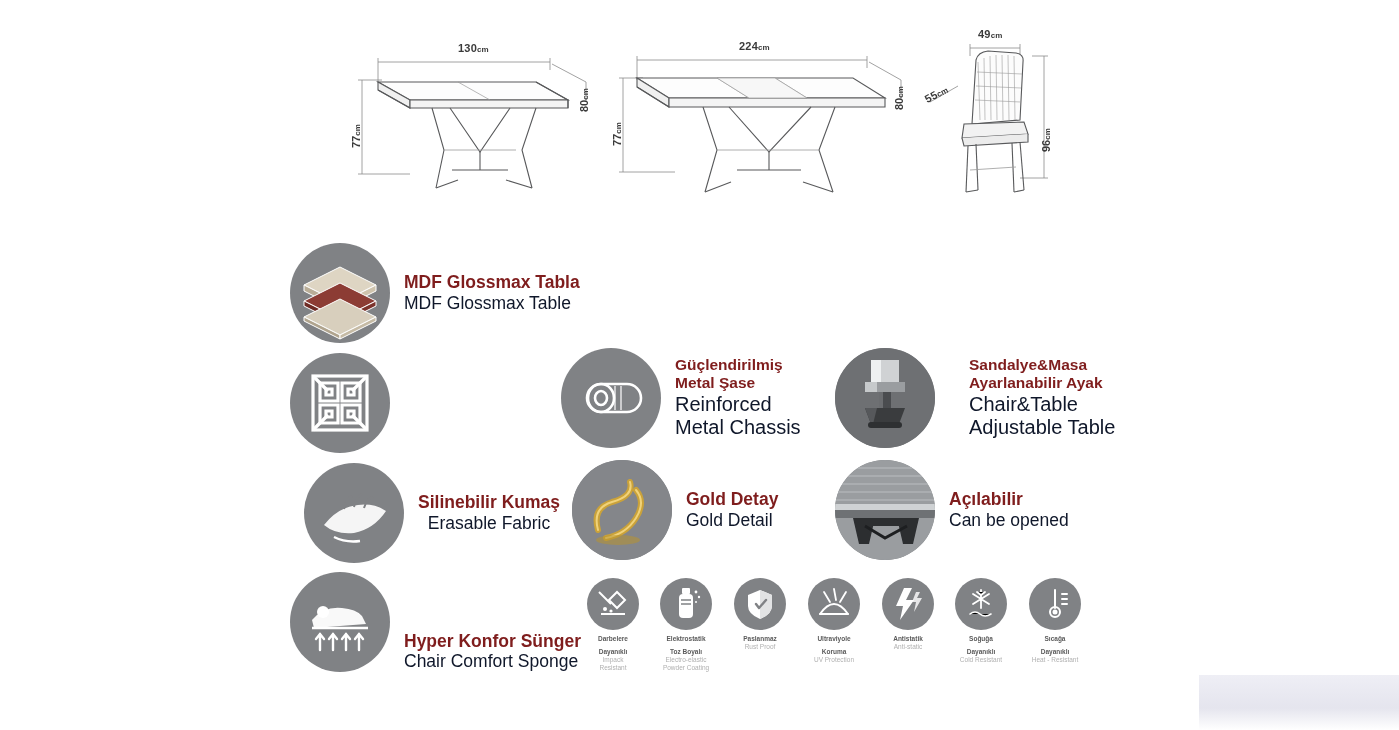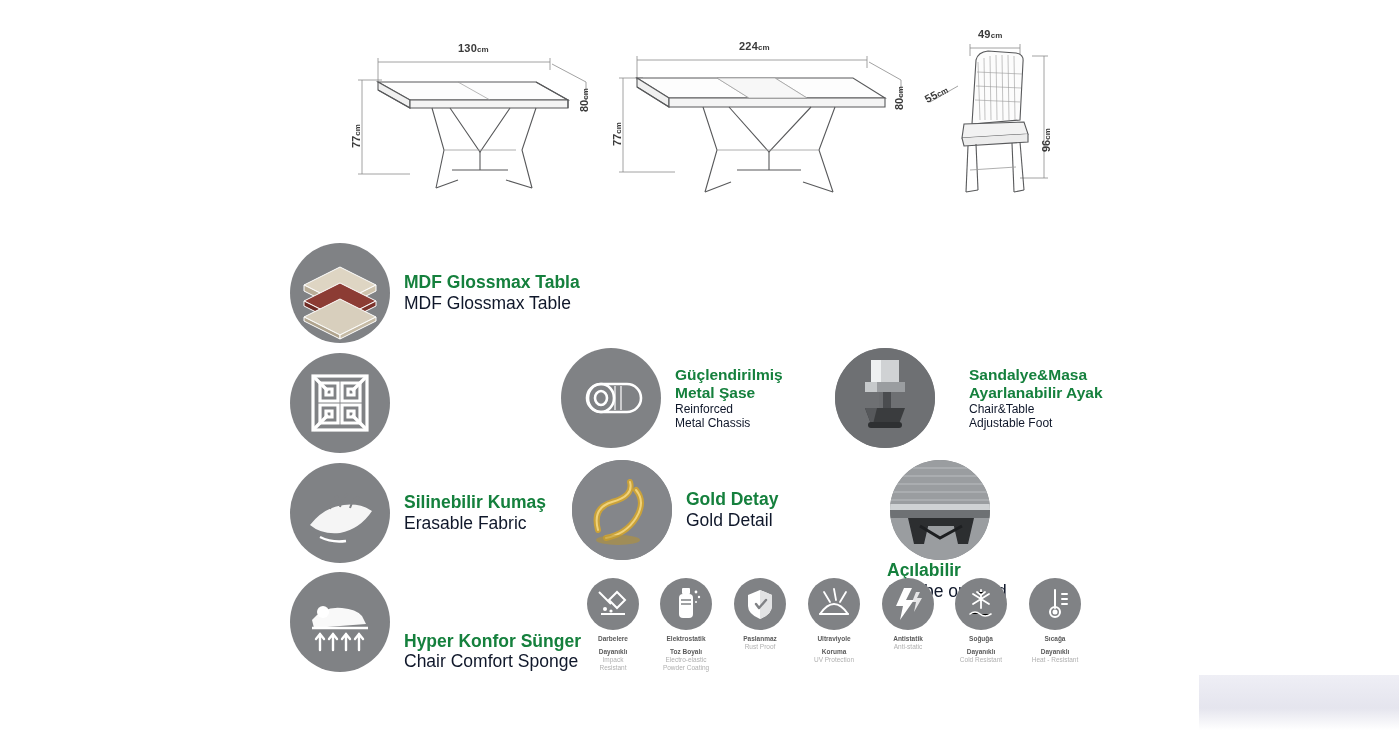--- a/index.html
+++ b/index.html
@@ -62,32 +62,32 @@
     flex: none;
     position: relative;
     overflow: hidden;
   }
   .feat-text {
     margin-left: 14px;
   }
   .feat-tr {
     font-size: 17.5px;
     font-weight: bold;
-    color: #15803d;
+    color: #7f1d1d;
     line-height: 1.18;
     white-space: nowrap;
   }
   .feat-en {
     font-size: 17.5px;
     color: #0f172a;
     line-height: 1.18;
     white-space: nowrap;
   }
   .feat-tr.small { font-size: 15.5px; }
-  .feat-en.small { font-size: 12px; }
+  .feat-en.small { font-size: 20px; }
 
   
   .badge {
     position: absolute;
     width: 52px;
     text-align: center;
   }
   .badge-circle {
     width: 52px;
     height: 52px;
@@ -339,25 +339,25 @@
         <path d="M30 60 L70 60 L64 76 L36 76 Z" fill="#3a3c3e"></path>
         <path d="M30 60 L42 60 L38 76 L36 76 Z" fill="#56585b"></path>
         <rect x="33" y="74" width="34" height="6" rx="3" fill="#2e3032"></rect>
       </g>
     </svg>
   </div>
   <div class="feat-text">
     <div class="feat-tr small">Sandalye&amp;Masa</div>
     <div class="feat-tr small">Ayarlanabilir Ayak</div>
     <div class="feat-en small">Chair&amp;Table</div>
-    <div class="feat-en small">Adjustable Foot</div>
-  </div>
-</div>
-
-<div class="feature" style="left:290px; top:463px;">
+    <div class="feat-en small">Adjustable Table</div>
+  </div>
+</div>
+
+<div class="feature" style="left:304px; top:463px;text-align:center;">
   <div class="feat-circle">
     <svg width="100" height="100" viewBox="0 0 100 100">
       <path d="M20 62 Q34 44 54 42 Q70 40 82 48 Q70 66 50 70 Q32 72 20 62 Z" fill="#ffffff" opacity="0.92"></path>
       <g fill="none" stroke="#808285" stroke-width="2">
         <path d="M40 46 Q42 36 48 33"></path>
         <path d="M50 44 Q52 33 58 31"></path>
         <path d="M60 45 Q63 35 69 34"></path>
       </g>
       <g fill="none" stroke="#ffffff" stroke-width="2.4">
         <path d="M30 74 Q42 80 56 78"></path>
@@ -384,21 +384,21 @@
       </g>
       <ellipse cx="46" cy="80" rx="22" ry="5" fill="#b8942f" opacity="0.55"></ellipse>
     </svg>
   </div>
   <div class="feat-text">
     <div class="feat-tr">Gold Detay</div>
     <div class="feat-en">Gold Detail</div>
   </div>
 </div>
 
-<div class="feature" style="left:873px; top:460px;flex-direction:column;">
+<div class="feature" style="left:835px; top:460px;">
   <div class="feat-circle">
     <svg width="100" height="100" viewBox="0 0 100 100">
       <rect x="0" y="0" width="100" height="100" fill="#9a9da0"></rect>
       <g stroke="#babdc0" stroke-width="1">
         <path d="M0 8 H100 M0 16 H100 M0 24 H100 M0 32 H100 M0 40 H100"></path>
       </g>
       <rect x="0" y="44" width="100" height="6" fill="#cfd2d4"></rect>
       <path d="M0 50 L100 50 L100 58 L0 58 Z" fill="#6e7174"></path>
       <g fill="#2c2e30">
         <path d="M18 58 L40 58 L34 84 L24 84 Z"></path>

